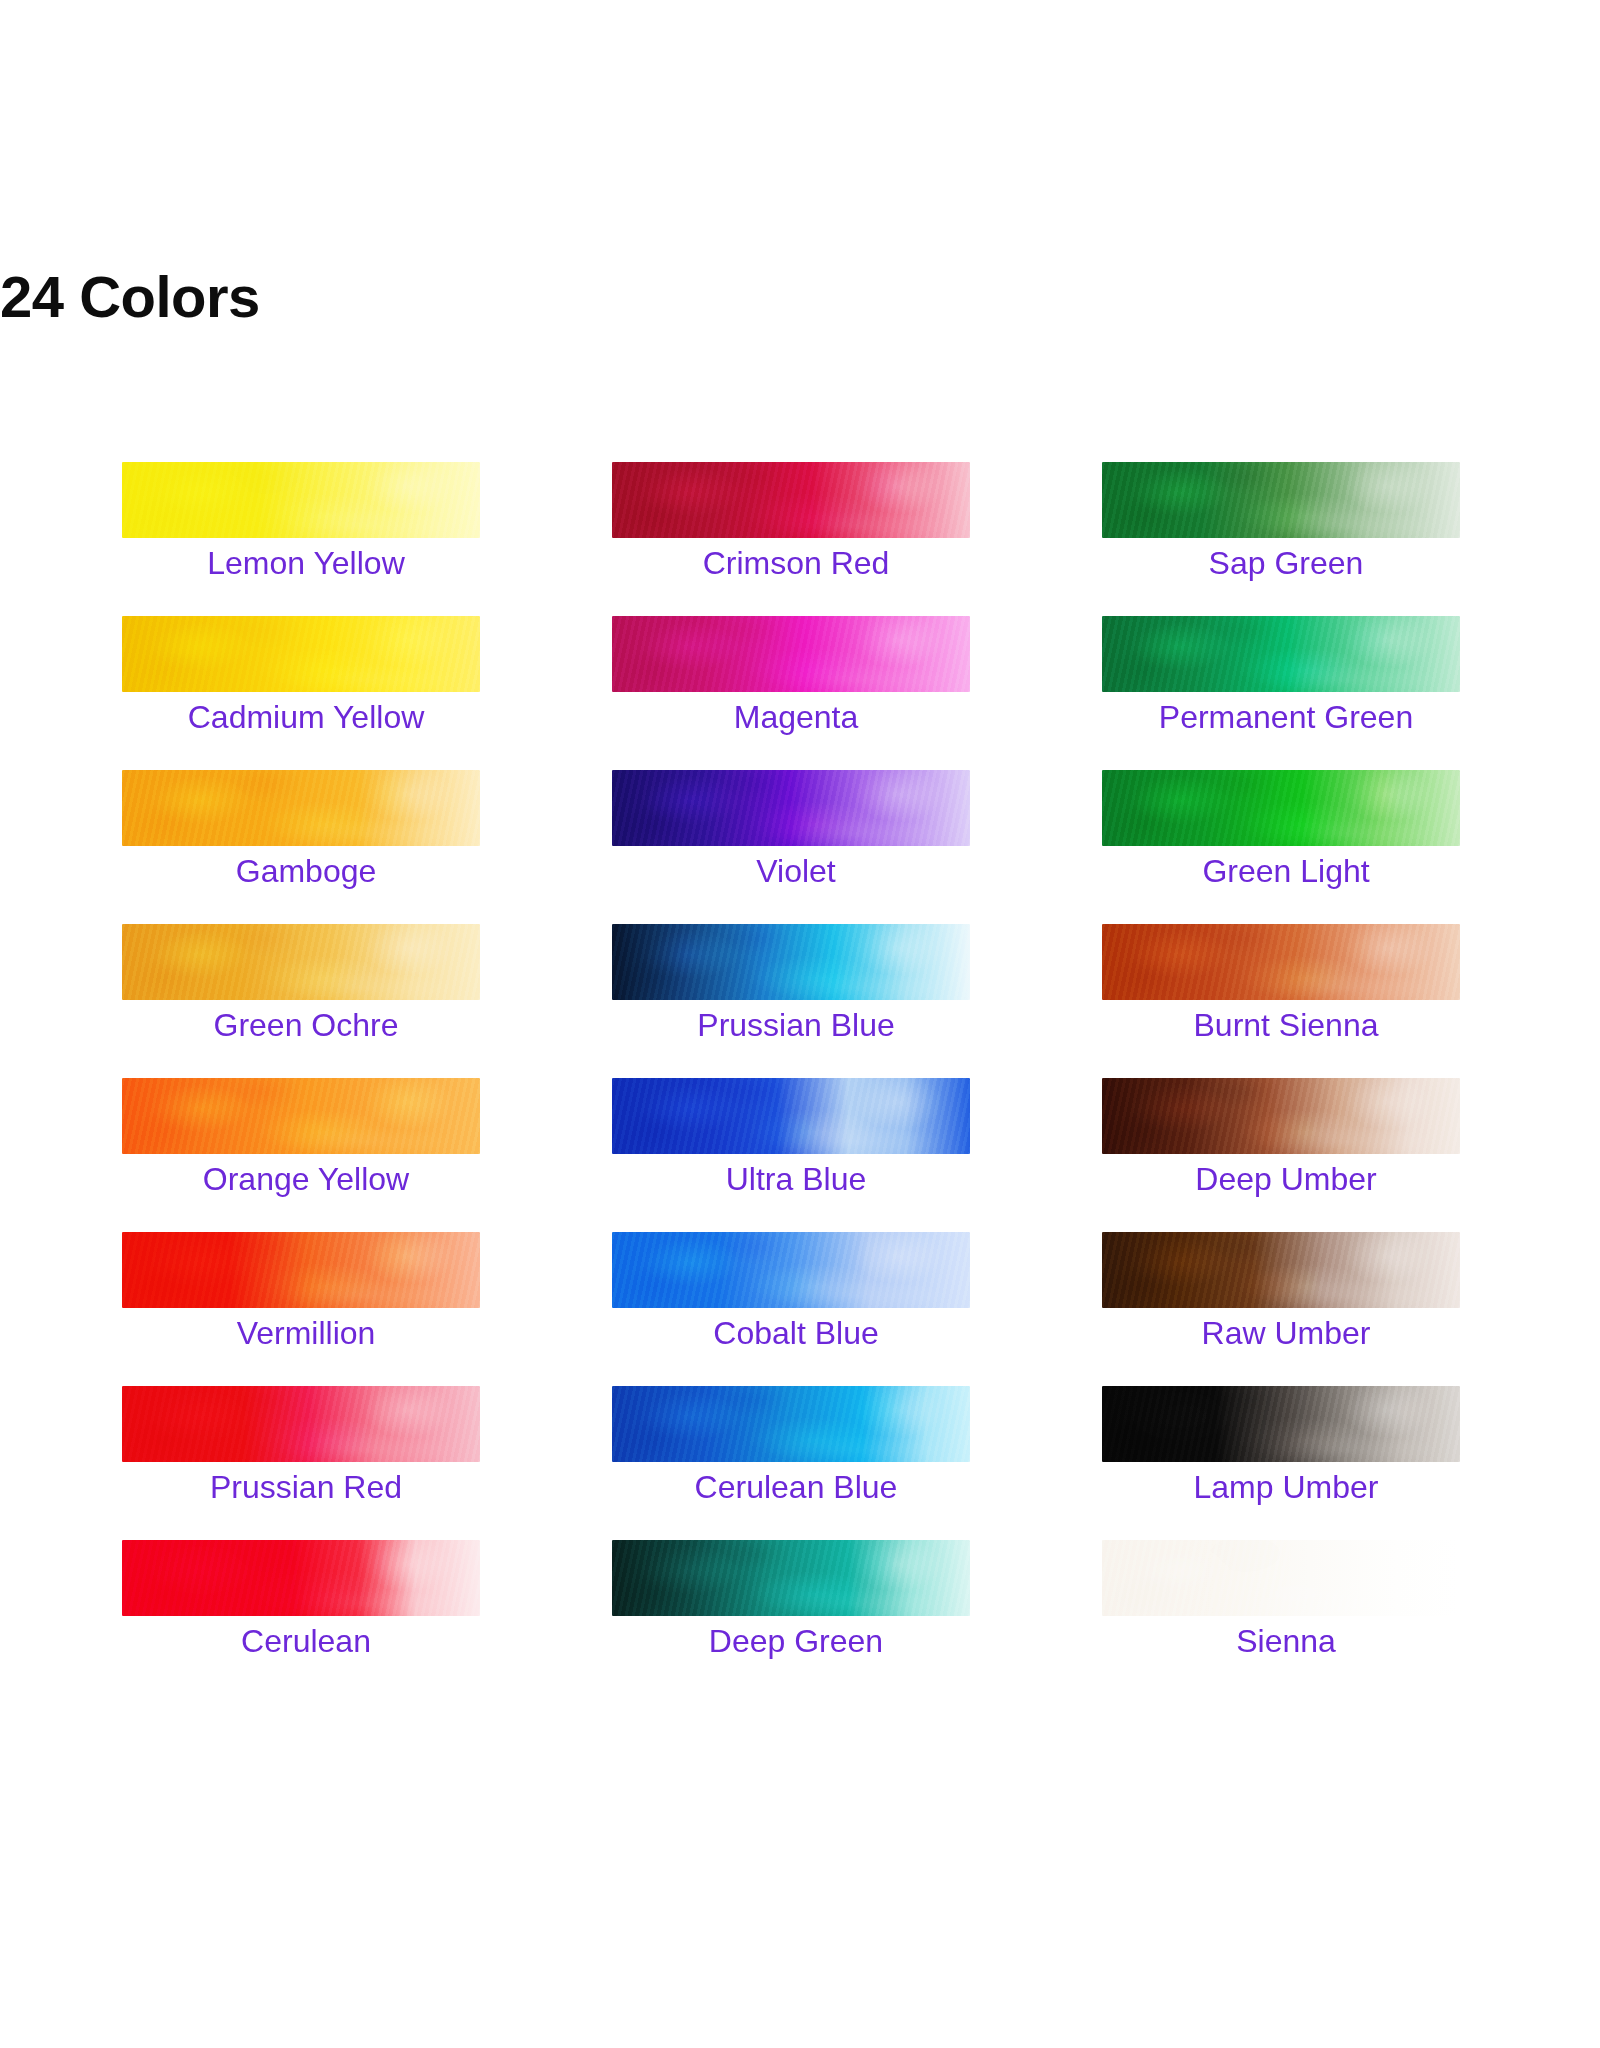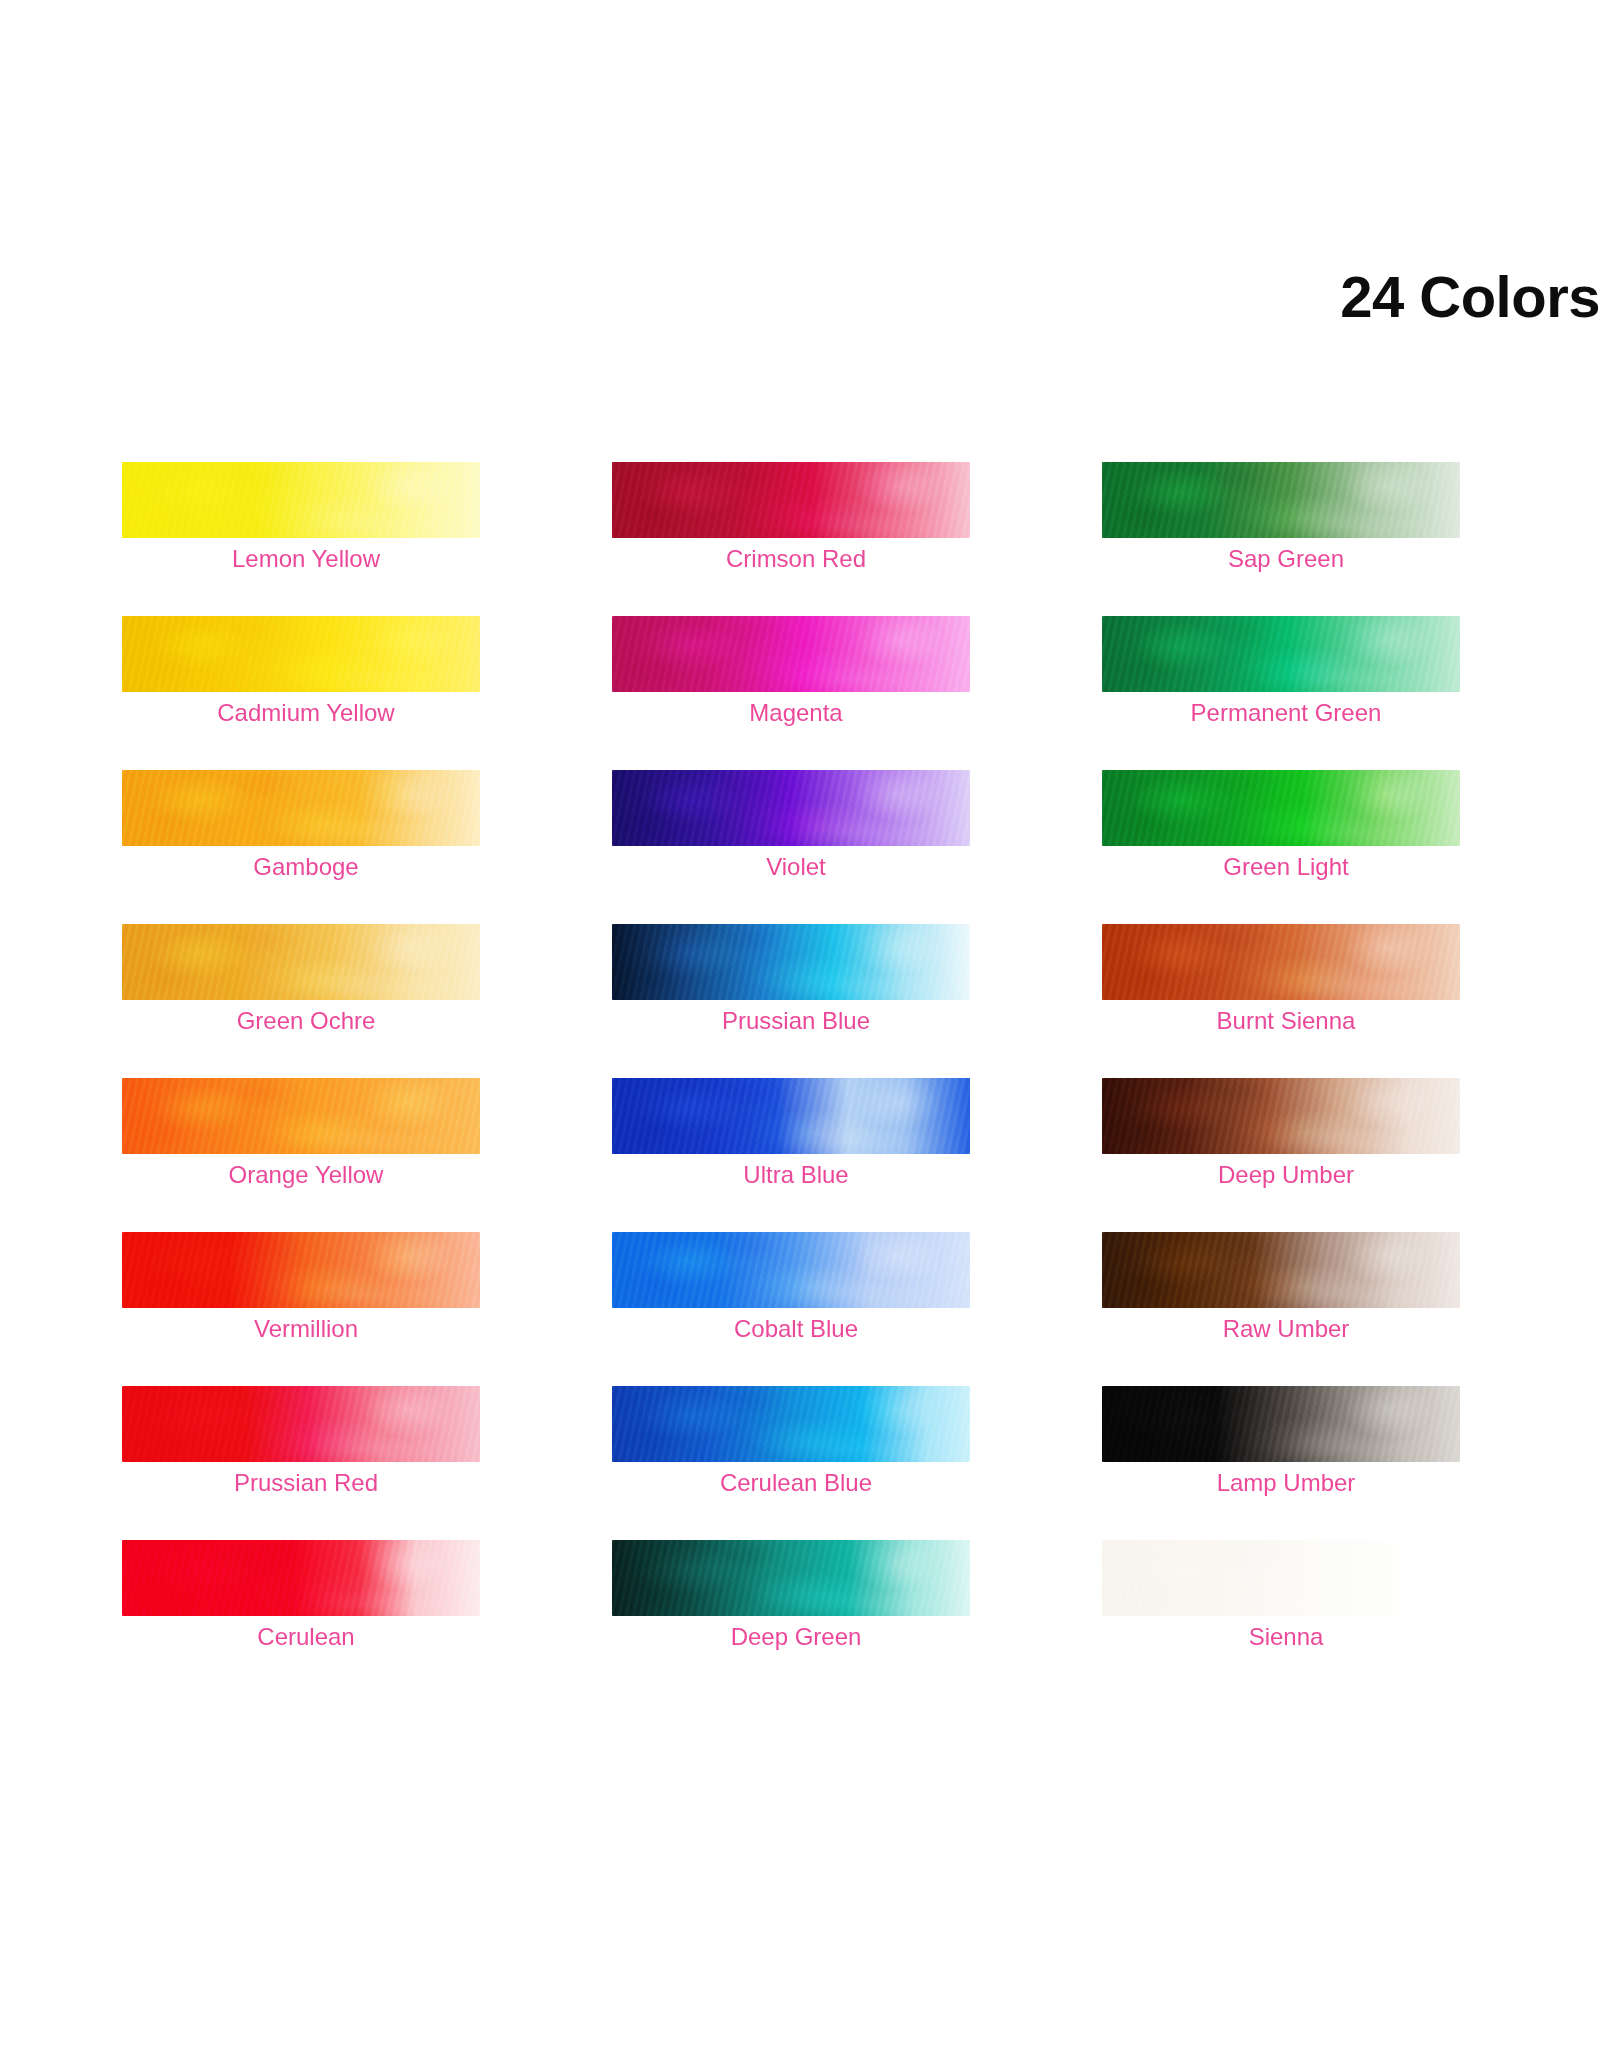--- a/index.html
+++ b/index.html
@@ -22,21 +22,21 @@
     background: #ffffff;
     position: relative;
     box-sizing: border-box;
   }
 
   #title {
     position: absolute;
     top: 268px;
     left: 0;
     width: 1600px;
-    text-align: right;
+    text-align: left;
     font-size: 58px;
     font-weight: 600;
     letter-spacing: -0.5px;
     color: #0d0d0d;
     line-height: 1;
   }
 
   #grid {
     position: absolute;
     top: 462px;
@@ -74,23 +74,23 @@
     opacity: 0.6;
     background-repeat: no-repeat;
   }
 
   .label {
     position: absolute;
     top: 84px;
     left: 0;
     width: 368px;
     text-align: center;
-    font-size: 24px;
+    font-size: 32px;
     font-weight: 500;
-    color: #ec4899;
+    color: #6d28d9;
     line-height: 1.1;
     white-space: nowrap;
   }
 </style>
 </head>
 <body>
 
 <div id="page">
 
   <div id="title">24 Colors</div>

